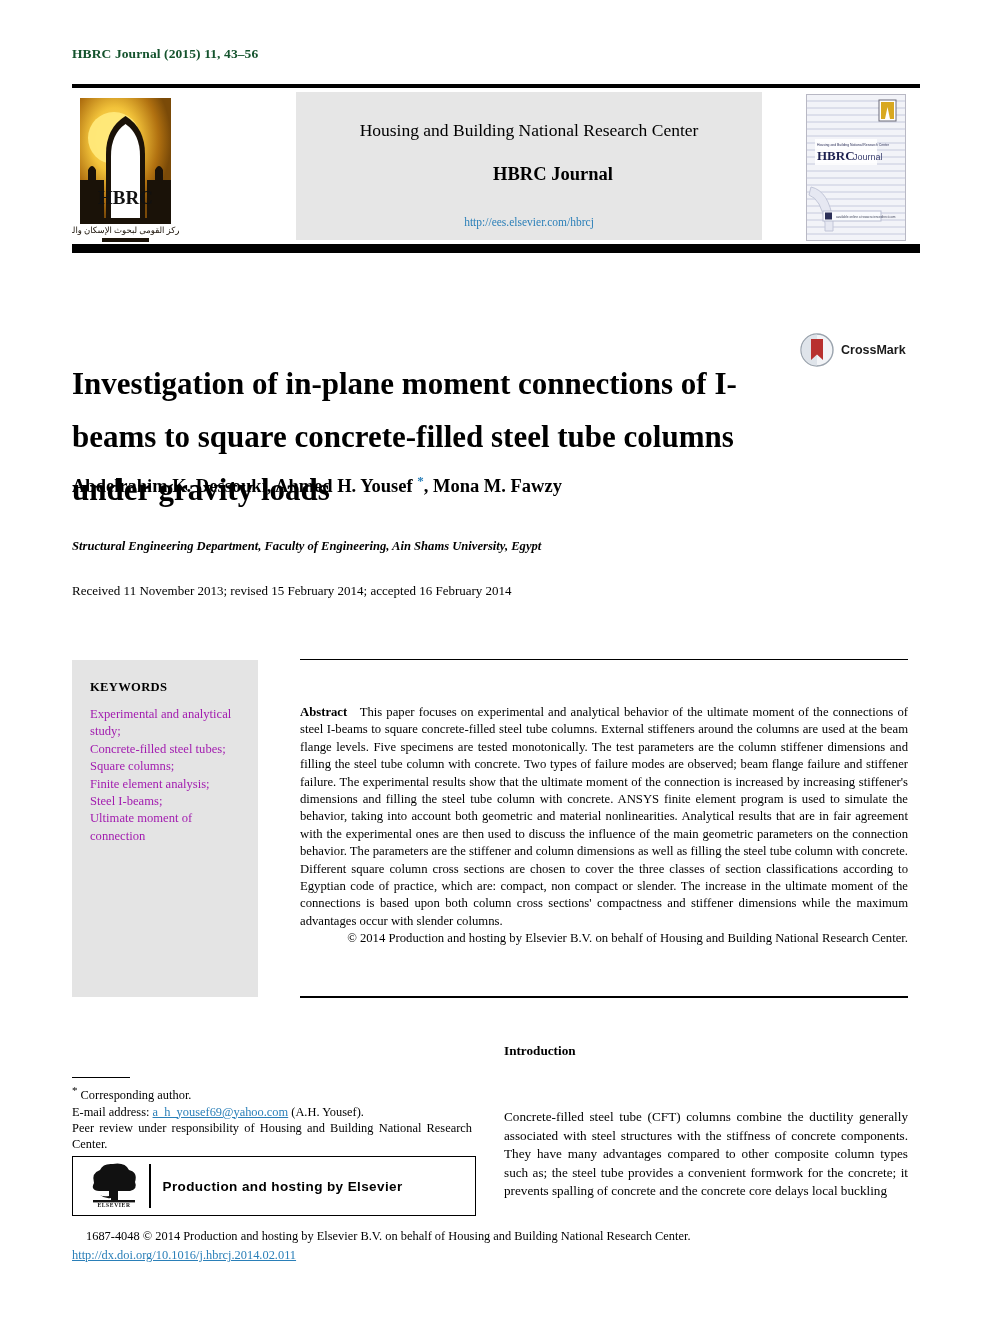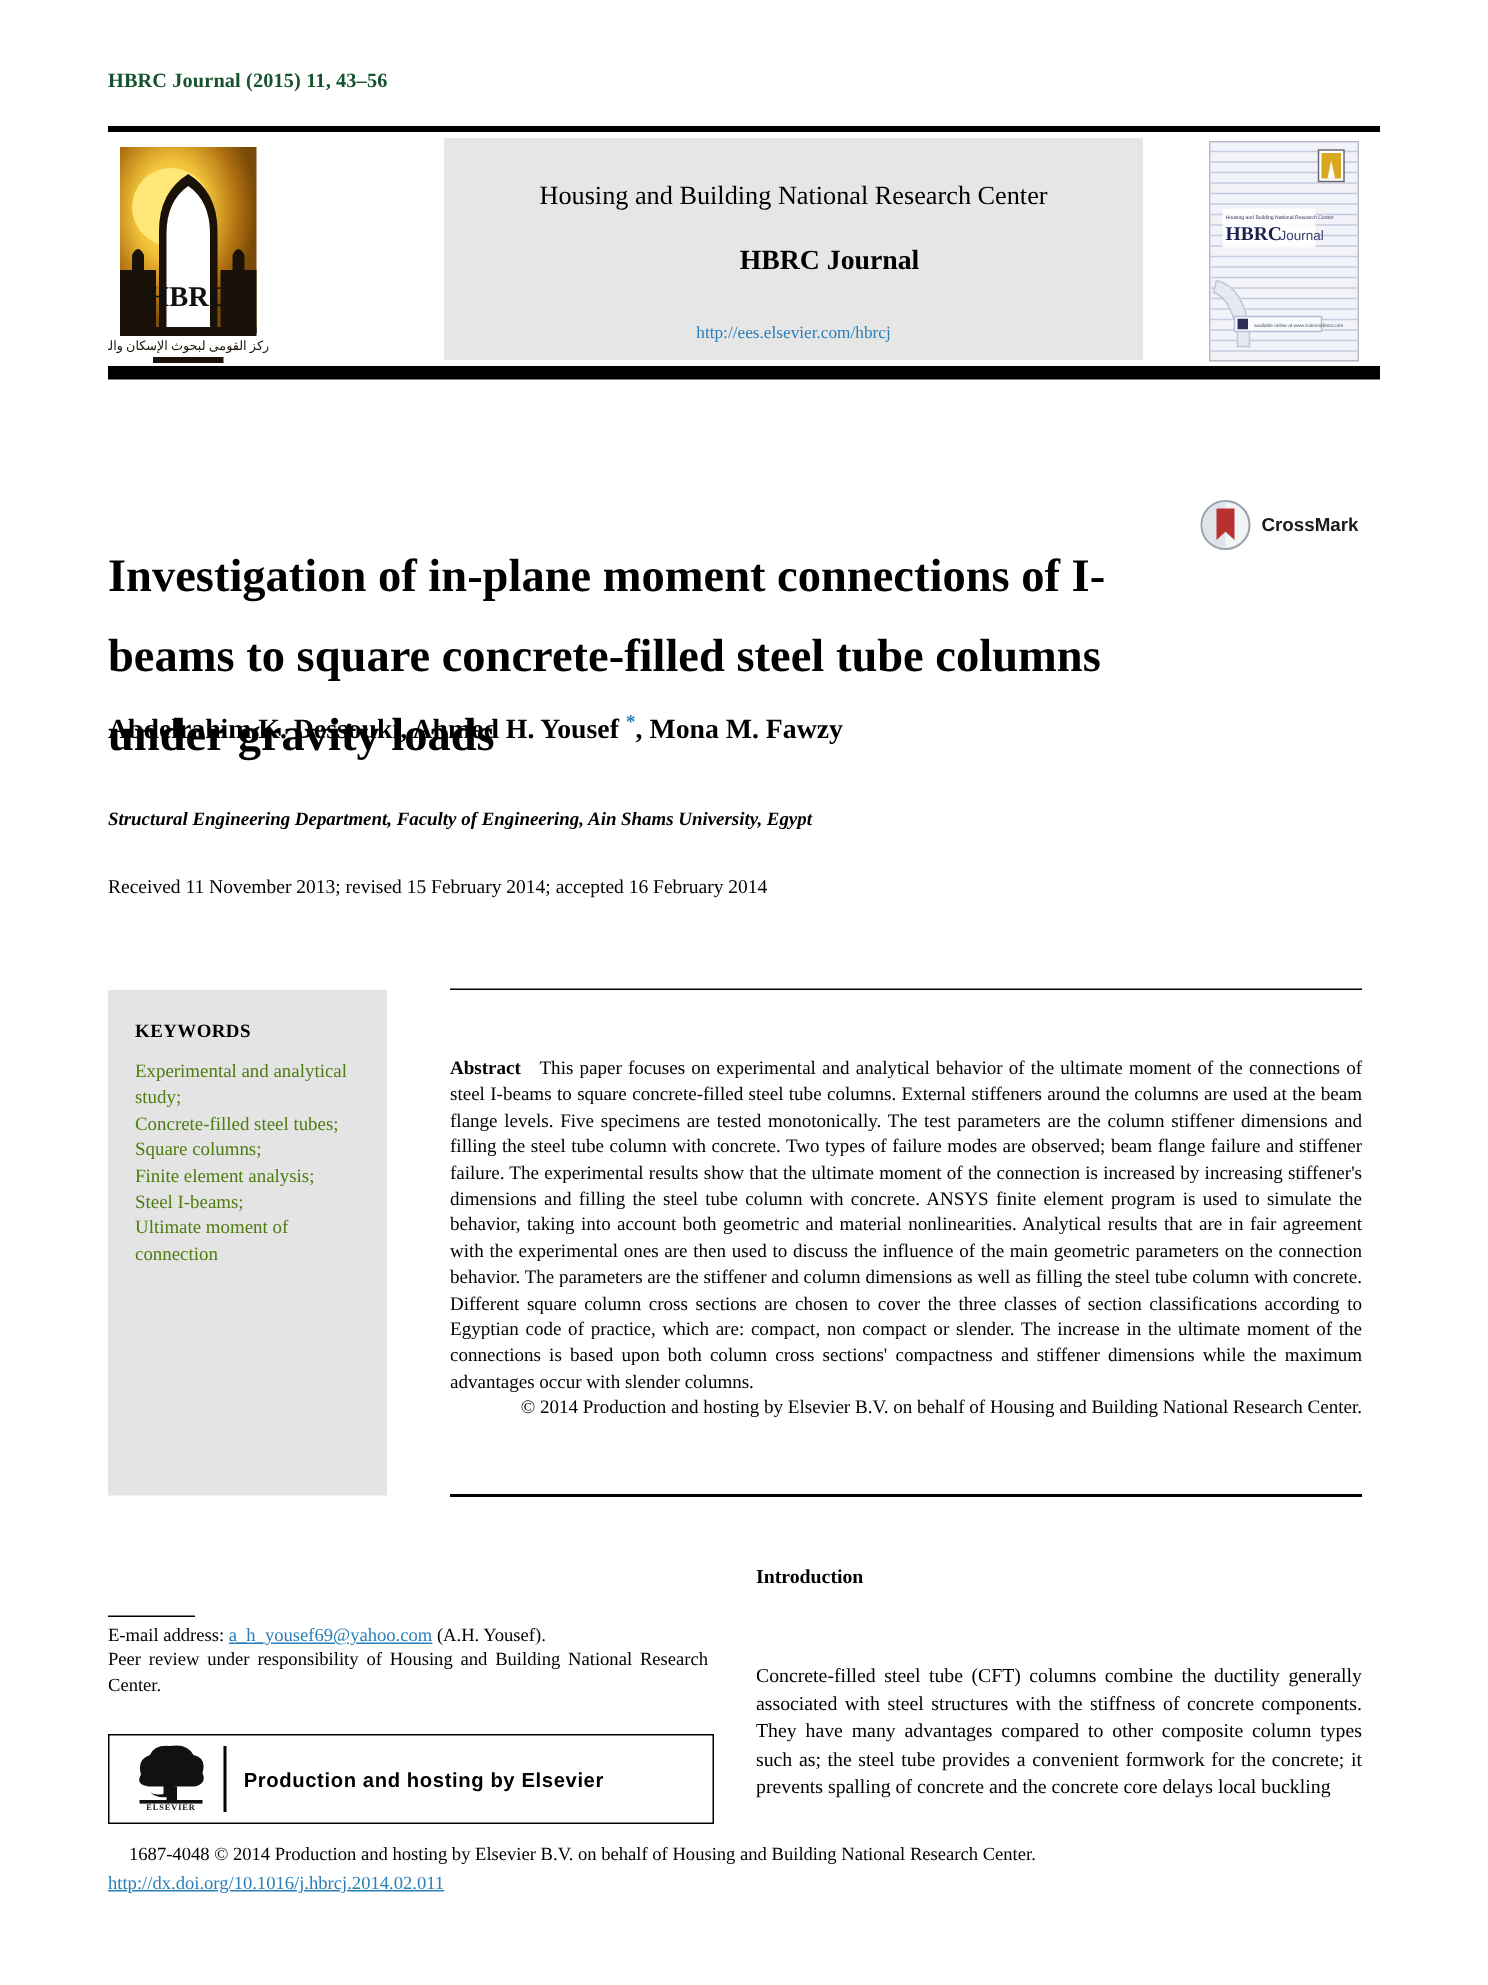--- a/index.html
+++ b/index.html
@@ -202,21 +202,21 @@
     font-family: "Liberation Serif", serif;
     font-weight: bold;
     font-size: 12.6px;
     letter-spacing: 0.3px;
     margin-bottom: 11px;
   }
   .keywords-list {
     font-family: "Liberation Serif", serif;
     font-size: 12.6px;
     line-height: 17.4px;
-    color: #4d7c0f;
+    color: #a21caf;
   }
 
   .abstract {
     position: absolute;
     left: 300px;
     top: 676px;
     width: 608px;
     font-family: "Liberation Serif", serif;
     font-size: 12.7px;
     line-height: 17.4px;
@@ -450,20 +450,24 @@
       <span class="abstract-head">Abstract</span>&nbsp;&nbsp;&nbsp;<span>This paper focuses on experimental and analytical behavior of the ultimate moment of the connections of steel I-beams to square concrete-filled steel tube columns. External stiffeners around the columns are used at the beam flange levels. Five specimens are tested monotonically. The test parameters are the column stiffener dimensions and filling the steel tube column with concrete. Two types of failure modes are observed; beam flange failure and stiffener failure. The experimental results show that the ultimate moment of the connection is increased by increasing stiffener's dimensions and filling the steel tube column with concrete. ANSYS finite element program is used to simulate the behavior, taking into account both geometric and material nonlinearities. Analytical results that are in fair agreement with the experimental ones are then used to discuss the influence of the main geometric parameters on the connection behavior. The parameters are the stiffener and column dimensions as well as filling the steel tube column with concrete. Different square column cross sections are chosen to cover the three classes of section classifications according to Egyptian code of practice, which are: compact, non compact or slender. The increase in the ultimate moment of the connections is based upon both column cross sections' compactness and stiffener dimensions while the maximum advantages occur with slender columns.</span>
     </p>
     <p style="margin:0;" class="copyright-line">
       <span>© 2014 Production and hosting by Elsevier B.V. on behalf of Housing and Building National Research Center.</span>
     </p>
   </div>
 
   <div class="footnote-rule"></div>
   <div class="footnotes">
     <div>
+      <span class="footnote-star">*</span>
+      <span>Corresponding author.</span>
+    </div>
+    <div>
       <span>E-mail address:</span>
       <span class="link">a_h_yousef69@yahoo.com</span>
       <span>(A.H. Yousef).</span>
     </div>
     <div>Peer review under responsibility of Housing and Building National Research Center.</div>
   </div>
 
   <div class="elsevier-box">
     <div class="elsevier-mark">
       <svg width="58" height="46" viewBox="0 0 58 46" xmlns="http://www.w3.org/2000/svg">

